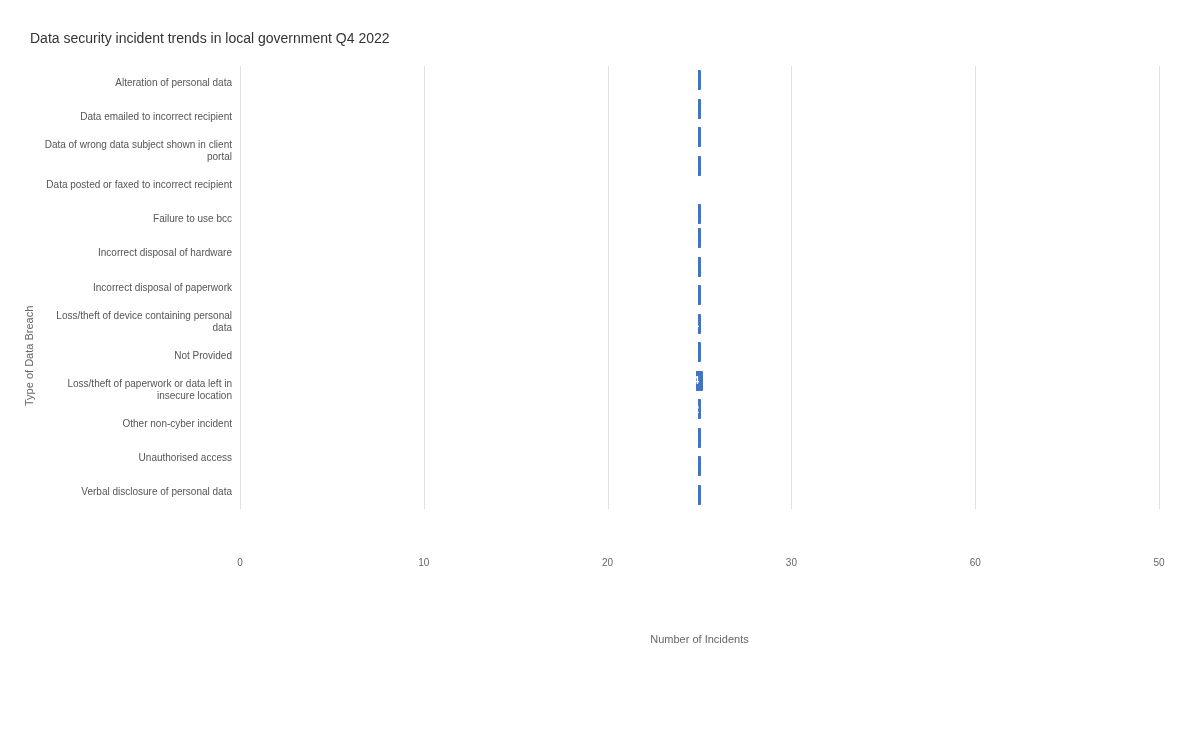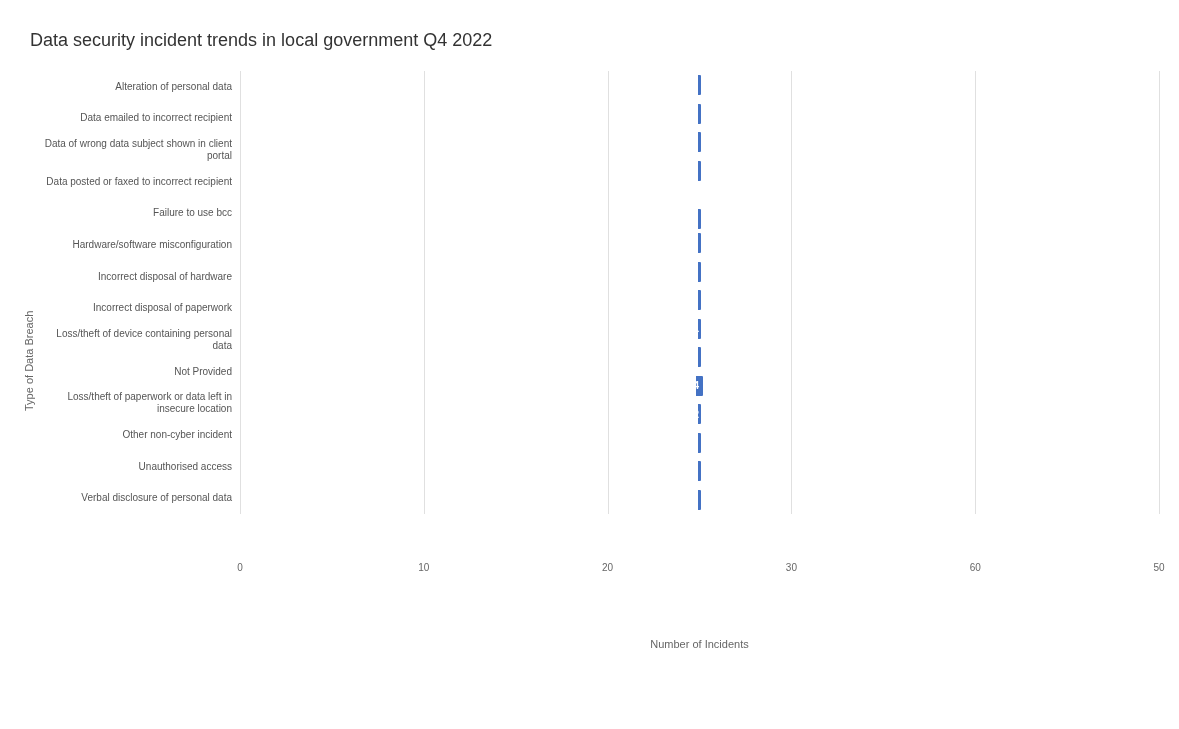--- a/index.html
+++ b/index.html
@@ -10,21 +10,21 @@
       height: 729px;
       overflow: hidden;
     }
     .chart-container {
       width: 1179px;
       height: 729px;
       padding: 30px 20px 60px 20px;
       position: relative;
     }
     .chart-title {
-      font-size: 18px;
+      font-size: 14px;
       color: #333;
       margin-bottom: 20px;
       padding-left: 10px;
       font-weight: normal;
     }
     .chart-area {
       display: flex;
       width: 100%;
       height: calc(100% - 60px);
       position: relative;
@@ -150,21 +150,20 @@
     <div class="y-axis-label">Type of Data Breach</div>
 
     <div class="chart-inner">
       <div class="bars-and-labels">
         <div class="category-labels" id="category-labels">
             <div class="category-label">Alteration of personal data</div>
             <div class="category-label">Data emailed to incorrect recipient</div>
             <div class="category-label">Data of wrong data subject shown in client portal</div>
             <div class="category-label">Data posted or faxed to incorrect recipient</div>
             <div class="category-label">Failure to use bcc</div>
-            <div class="category-label">Hardware/software misconfiguration</div>
             <div class="category-label">Incorrect disposal of hardware</div>
             <div class="category-label">Incorrect disposal of paperwork</div>
             <div class="category-label">Loss/theft of device containing personal data</div>
             <div class="category-label">Not Provided</div>
             <div class="category-label">Loss/theft of paperwork or data left in insecure location</div>
             <div class="category-label">Other non-cyber incident</div>
             <div class="category-label">Unauthorised access</div>
             <div class="category-label">Verbal disclosure of personal data</div>
           </div>
         <div class="bars-section" id="bars-section">

